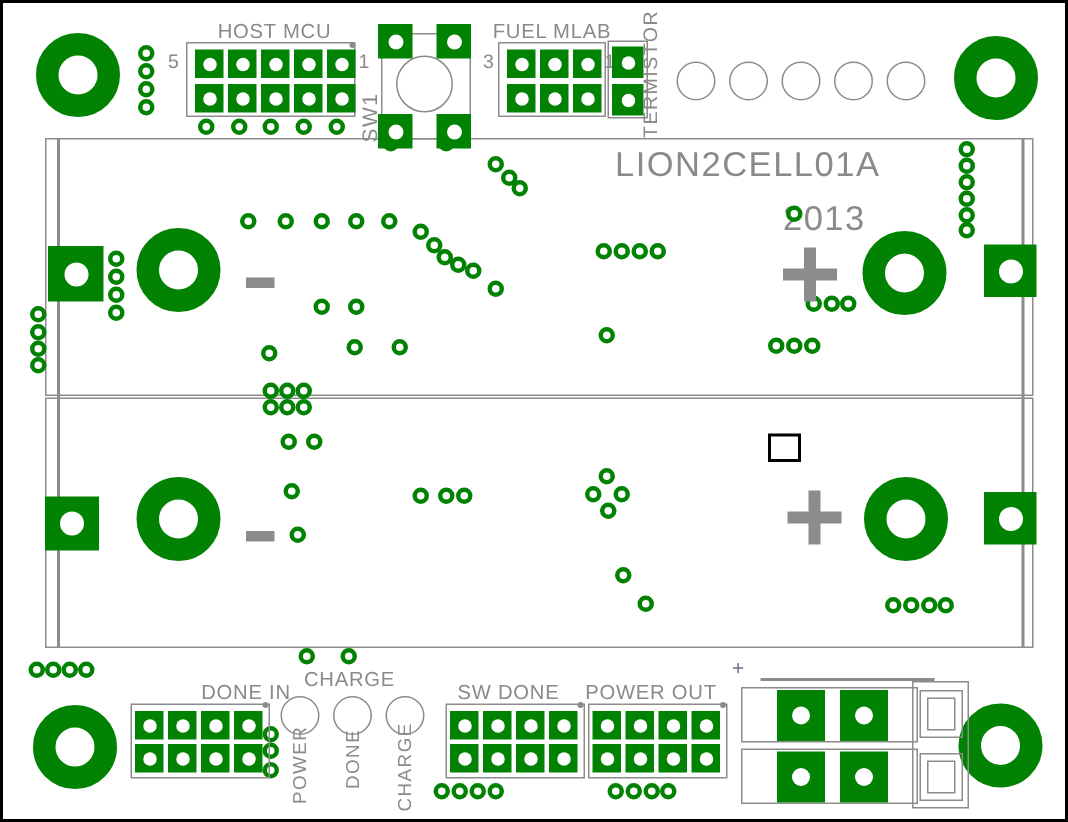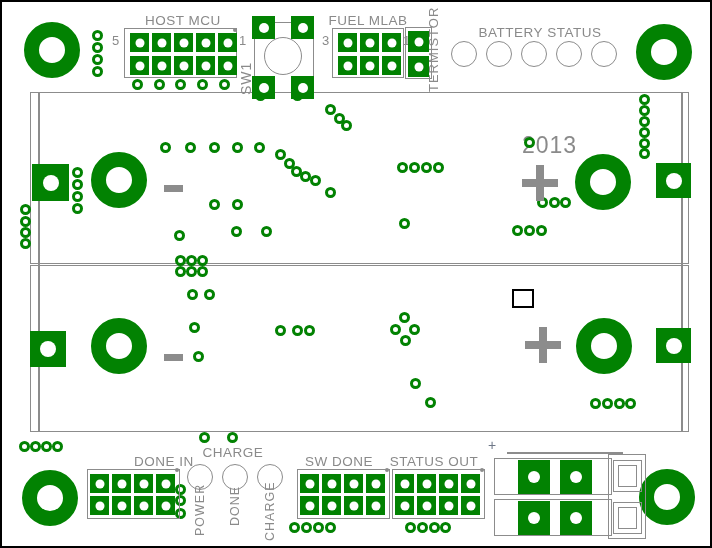--- a/index.html
+++ b/index.html
@@ -28,20 +28,21 @@
   .t1{left:408px;top:94px;}
   .t2{left:457px;top:112px;}
   .t3a{left:410px;top:130px;}
   .t3b{left:520px;top:130px;}
   .tplus{left:486px;top:435px;font-size:14px;letter-spacing:0;color:#6e7787;}
 </style>
 </head>
 <body>
 
 <div id="board" class="board">
+  <div class="txt t1">LION2CELL01A</div>
   <div class="txt t3b">2013</div>
   <div class="txt tplus">+</div>
 <div class="oline" style="left: 28px; top: 90px; width: 659px; height: 172px;"></div>
     <div class="oline" style="left: 28px; top: 263px; width: 659px; height: 167px;"></div>
     <div class="vline" style="left: 36px; top: 90px; height: 340px;"></div>
     <div class="vline" style="left: 679px; top: 90px; height: 340px;"></div>
     <div class="via" style="left: 89.5px; top: 27.5px;"></div>
     <div class="via" style="left: 89.5px; top: 39.5px;"></div>
     <div class="via" style="left: 89.5px; top: 51.5px;"></div>
     <div class="via" style="left: 89.5px; top: 63.5px;"></div>
@@ -293,37 +294,36 @@
     </div>
     <div class="gpad" style="left: 415px; top: 494px; width: 19px; height: 19px;">
       <div class="hole" style="width: 9px; height: 9px;"></div>
     </div>
     <div class="gpad" style="left: 437px; top: 494px; width: 19px; height: 19px;">
       <div class="hole" style="width: 9px; height: 9px;"></div>
     </div>
     <div class="gpad" style="left: 459px; top: 494px; width: 19px; height: 19px;">
       <div class="hole" style="width: 9px; height: 9px;"></div>
     </div>
-    <div class="clbl" style="left: 432px; top: 452px; transform: translateX(-50%);">STATUS OUT</div>
+    <div class="clbl" style="left: 432px; top: 452px; transform: translateX(-50%);">POWER OUT</div>
     <div class="dot" style="left: 478px; top: 466px;"></div>
     <div class="oline" style="left: 252px; top: 20px; width: 60px; height: 71px;"></div>
     <div class="swc" style="left: 262px; top: 35px; width: 38px; height: 38px;"></div>
     <div class="gpad" style="left: 250px; top: 14px; width: 23px; height: 23px;">
       <div class="hole" style="width: 10px; height: 10px;"></div>
     </div>
     <div class="gpad" style="left: 289px; top: 14px; width: 23px; height: 23px;">
       <div class="hole" style="width: 10px; height: 10px;"></div>
     </div>
     <div class="gpad" style="left: 250px; top: 74px; width: 23px; height: 23px;">
       <div class="hole" style="width: 10px; height: 10px;"></div>
     </div>
     <div class="gpad" style="left: 289px; top: 74px; width: 23px; height: 23px;">
       <div class="hole" style="width: 10px; height: 10px;"></div>
     </div>
-    <div class="clbl" style="left: 538px; top: 23px; transform: translateX(-50%);">BATTERY STATUS</div>
     <div class="ledc" style="left: 449px; top: 39px; width: 26px; height: 26px;"></div>
     <div class="ledc" style="left: 484px; top: 39px; width: 26px; height: 26px;"></div>
     <div class="ledc" style="left: 519px; top: 39px; width: 26px; height: 26px;"></div>
     <div class="ledc" style="left: 554px; top: 39px; width: 26px; height: 26px;"></div>
     <div class="ledc" style="left: 589px; top: 39px; width: 26px; height: 26px;"></div>
     <div class="clbl" style="left: 231px; top: 443px; transform: translateX(-50%);">CHARGE</div>
     <div class="ledc" style="left: 185px; top: 462px; width: 26px; height: 26px;"></div>
     <div class="ledc" style="left: 220px; top: 462px; width: 26px; height: 26px;"></div>
     <div class="ledc" style="left: 255px; top: 462px; width: 26px; height: 26px;"></div>
     <div class="vlbl" style="left: 236px; top: 93px; font-size: 14px;">SW1</div>

